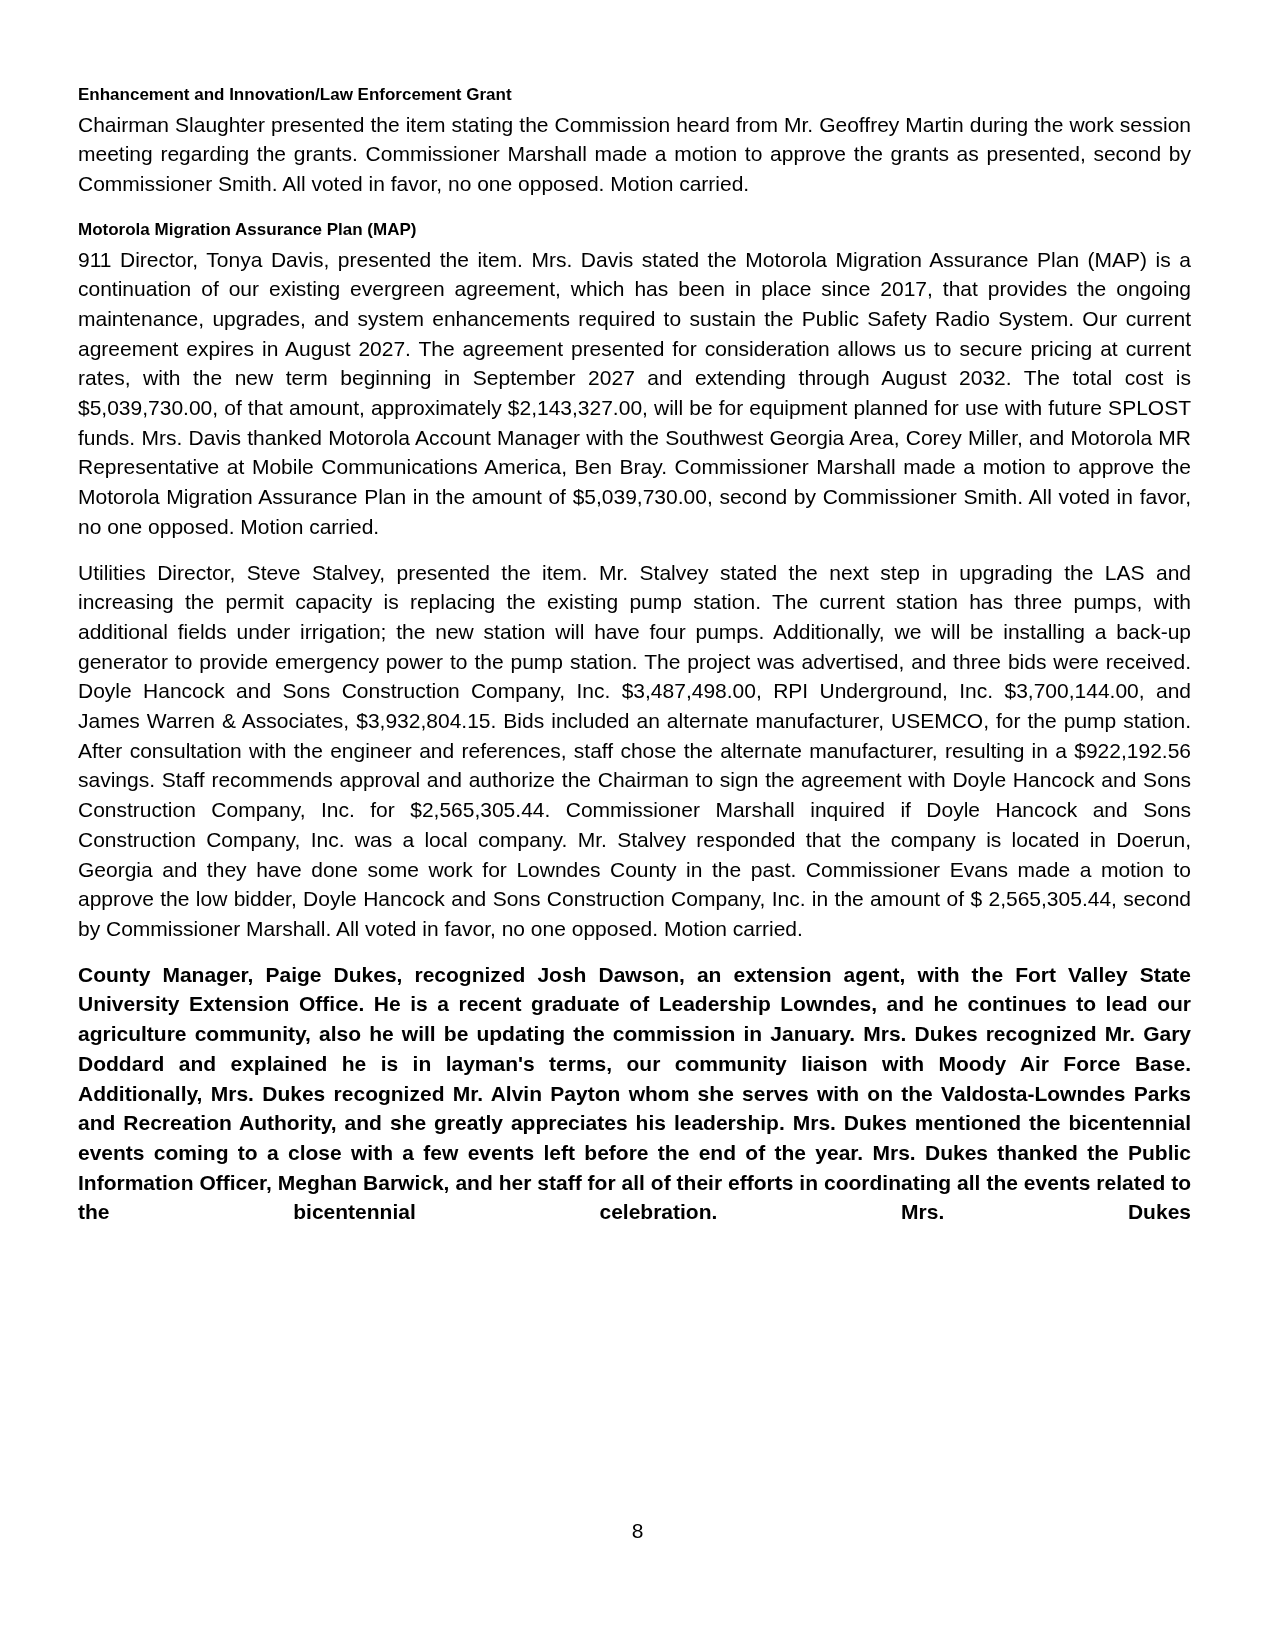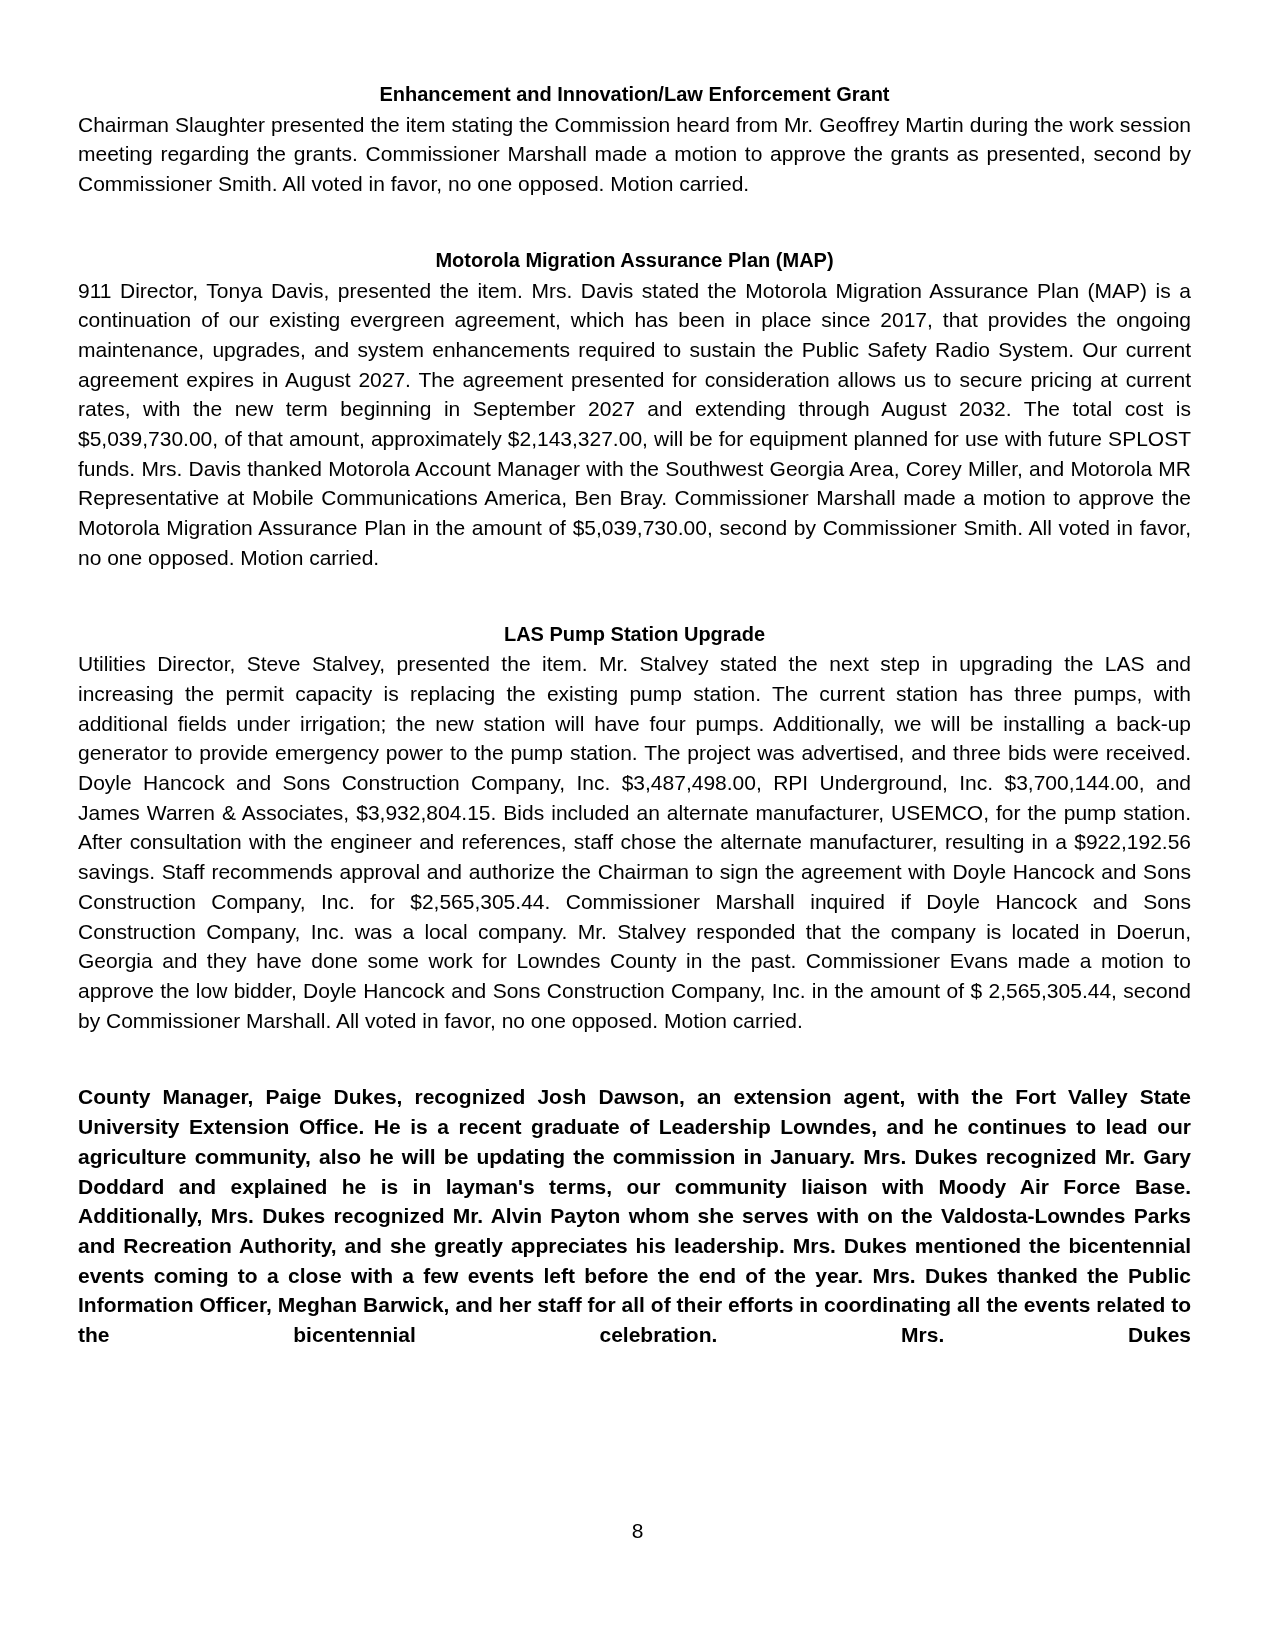--- a/index.html
+++ b/index.html
@@ -14,27 +14,27 @@
     background: #ffffff;
     box-sizing: border-box;
     padding: 80px 84px 0 78px;
     font-family: "Liberation Sans", sans-serif;
     font-size: 21px;
     line-height: 29.7px;
     color: #000000;
     overflow: hidden;
   }
   .section { margin: 0; }
-  .section + .section { margin-top: 47px; }
+  .section + .section { margin-top: 16px; }
   .section-heading {
-    font-size: 20px;
+    font-size: 17px;
     line-height: 29.7px;
     font-weight: bold;
     margin: 0;
-    text-align: center;
+    text-align: left;
   }
   .section-body {
     margin: 0;
     text-align: justify;
     text-justify: inter-word;
   }
   
   .section-body.continues {
     text-align-last: justify;
     font-weight: bold;
@@ -59,21 +59,20 @@
     <p class="section-body">Chairman Slaughter presented the item stating the Commission heard from Mr. Geoffrey Martin during the work session meeting regarding the grants. Commissioner Marshall made a motion to approve the grants as presented, second by Commissioner Smith. All voted in favor, no one opposed. Motion carried.</p>
   </div>
 
   <div class="section">
     <h2 class="section-heading">Motorola Migration Assurance Plan (MAP)</h2>
     <p class="section-body">911 Director, Tonya Davis, presented the item. Mrs. Davis stated the Motorola Migration Assurance Plan (MAP) is a continuation of our existing evergreen agreement, which has been in place since 2017, that provides the ongoing maintenance, upgrades, and system enhancements required to sustain the Public Safety Radio System. Our current agreement expires in August 2027. The agreement presented for consideration allows us to secure pricing at current rates, with the new term beginning in September 2027 and extending through August 2032. The total cost is $5,039,730.00, of that amount, approximately $2,143,327.00, will be for equipment planned for use with future SPLOST funds. Mrs. Davis thanked Motorola Account Manager with the Southwest Georgia Area, Corey Miller, and Motorola MR Representative at Mobile Communications America, Ben Bray. Commissioner Marshall made a motion to approve the Motorola Migration Assurance Plan in the amount of $5,039,730.00, second by Commissioner Smith. All voted in favor, no one opposed. Motion carried.</p>
   </div>
 
 
   <div class="section">
-    <h2 class="section-heading">LAS Pump Station Upgrade</h2>
     <p class="section-body">Utilities Director, Steve Stalvey, presented the item. Mr. Stalvey stated the next step in upgrading the LAS and increasing the permit capacity is replacing the existing pump station. The current station has three pumps, with additional fields under irrigation; the new station will have four pumps. Additionally, we will be installing a back-up generator to provide emergency power to the pump station. The project was advertised, and three bids were received. Doyle Hancock and Sons Construction Company, Inc. $3,487,498.00, RPI Underground, Inc. $3,700,144.00, and James Warren &amp; Associates, $3,932,804.15. Bids included an alternate manufacturer, USEMCO, for the pump station. After consultation with the engineer and references, staff chose the alternate manufacturer, resulting in a $922,192.56 savings. Staff recommends approval and authorize the Chairman to sign the agreement with Doyle Hancock and Sons Construction Company, Inc. for $2,565,305.44. Commissioner Marshall inquired if Doyle Hancock and Sons Construction Company, Inc. was a local company. Mr. Stalvey responded that the company is located in Doerun, Georgia and they have done some work for Lowndes County in the past. Commissioner Evans made a motion to approve the low bidder, Doyle Hancock and Sons Construction Company, Inc. in the amount of $ 2,565,305.44, second by Commissioner Marshall. All voted in favor, no one opposed. Motion carried.</p>
   </div>
 
   <div class="section">
     <p class="section-body continues">County Manager, Paige Dukes, recognized Josh Dawson, an extension agent, with the Fort Valley State University Extension Office. He is a recent graduate of Leadership Lowndes, and he continues to lead our agriculture community, also he will be updating the commission in January. Mrs. Dukes recognized Mr. Gary Doddard and explained he is in layman's terms, our community liaison with Moody Air Force Base. Additionally, Mrs. Dukes recognized Mr. Alvin Payton whom she serves with on the Valdosta-Lowndes Parks and Recreation Authority, and she greatly appreciates his leadership. Mrs. Dukes mentioned the bicentennial events coming to a close with a few events left before the end of the year. Mrs. Dukes thanked the Public Information Officer, Meghan Barwick, and her staff for all of their efforts in coordinating all the events related to the bicentennial celebration. Mrs. Dukes</p>
   </div>
 
   <div class="page-number">8</div>
 
 </div>

